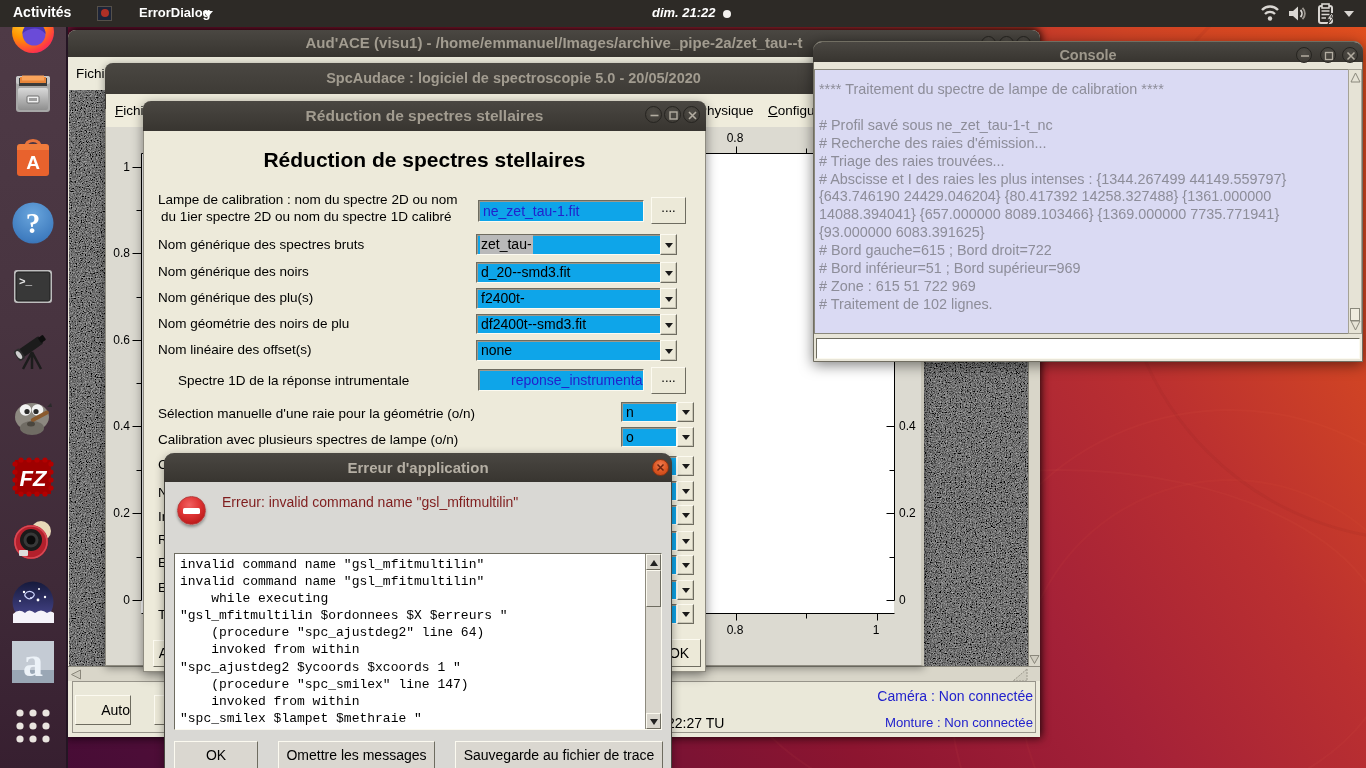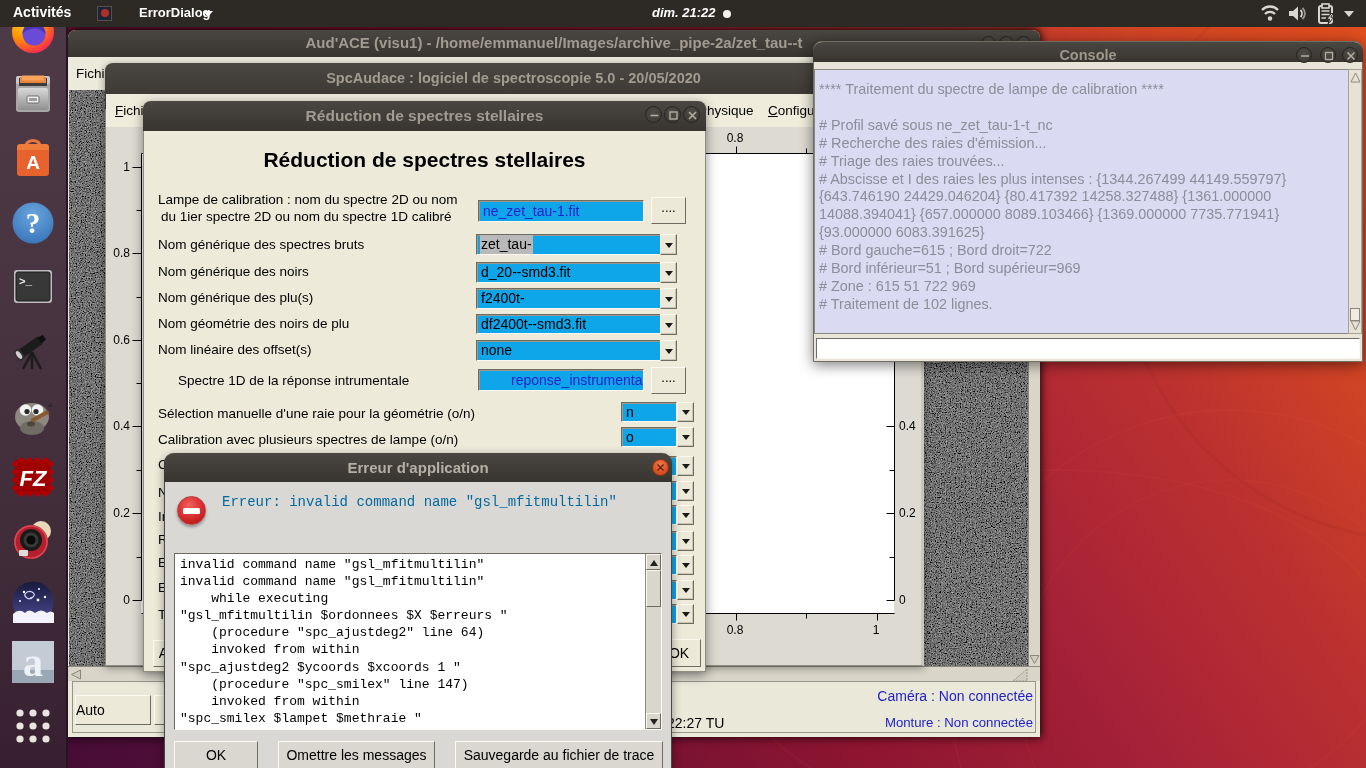--- a/index.html
+++ b/index.html
@@ -75,21 +75,21 @@
       </svg>
     <svg class="abs" style="right:12px;top:1px;" width="17" height="14">
         <path d="M16 1 L16 13 L2 13 Z" fill="#cfccbf" stroke="#9b988c" stroke-width="1" stroke-dasharray="2 1"></path>
       </svg>
   </div>
 
   <div class="abs" style="left:4px;top:651px;width:964px;height:52px;background:#eae8d9;border:1px solid #97948a;">
     <div class="abs blue" style="right:2px;top:6px;font-size:14px;">Caméra : Non connectée</div>
     <div class="abs blue" style="right:2px;top:33px;font-size:13.2px;">Monture : Non connectée</div>
     <div class="abs" style="left:594px;top:33px;font-size:14px;color:#000;">22:27 TU</div>
-    <div class="bevel-up abs" style="left:2px;top:13px;width:76px;height:30px;text-align:left;font-size:14px;line-height:28px;">Auto</div>
+    <div class="bevel-up abs" style="left:2px;top:13px;width:56px;height:30px;text-align:right;font-size:14px;line-height:28px;">Auto</div>
     <div class="bevel-up abs" style="left:81px;top:13px;width:80px;height:30px;"></div>
   </div>
 </div>
 
 <div id="spc" class="win" style="left:105px;top:63px;width:819px;height:603px;z-index:20;background:#dcdad1;border:1px solid #8e8b80;border-right:3px solid #cac7ba;border-top:none;border-radius:8px 8px 0 0;box-shadow:0 2px 9px rgba(0,0,0,0.4);">
   <div class="tbar" style="height:46px;margin:0 -1px;">
       <div class="title" style="top:7px;font-size:14.5px;">SpcAudace : logiciel de spectroscopie 5.0 - 20/05/2020</div>
     </div>
   <div class="abs" style="left:0;top:31px;width:100%;height:33px;background:#efecdc;"></div>
   <div class="lbl" style="left:9px;top:40px;"><span style="text-decoration:underline">F</span>ichier</div>
@@ -245,21 +245,21 @@
       <div class="title" style="top:6px;font-size:15px;color:#b5afa4;">Erreur d'application</div>
     <div class="abs" style="right:3px;top:6px;width:17px;height:17px;border-radius:50%;background:radial-gradient(circle at 50% 32%,#f07b4e,#d9531f 60%,#c34a1e);border:1px solid #8a3312;">
       <svg width="15" height="15">
           <path d="M4.5 4.5 L10.5 10.5 M10.5 4.5 L4.5 10.5" stroke="#6b2410" stroke-width="1.5"></path>
         </svg>
     </div>
   </div>
   <div class="abs" style="left:12px;top:43px;width:29px;height:29px;border-radius:50%;background:radial-gradient(circle at 42% 30%,#f06060,#e03535 40%,#c01d1d 75%,#ad1414);box-shadow:0 2px 3px rgba(0,0,0,0.35);border:1px solid #b43c3c;">
     <div class="abs" style="left:5px;top:11px;width:17px;height:5.5px;background:#fff;border-radius:1.5px;"></div>
   </div>
-  <div class="abs" style="left:57px;top:41px;font-size:14px;color:#0369a1;font-family:Liberation Mono, monospace;">Erreur: invalid command name "gsl_mfitmultilin"</div>
+  <div class="abs" style="left:57px;top:41px;font-size:14px;color:#7f1d1d;">Erreur: invalid command name "gsl_mfitmultilin"</div>
   <div class="abs" style="left:9px;top:100px;width:488px;height:177px;background:#fff;border:1px solid;border-color:#6e6c60 #fcfaf0 #fcfaf0 #6e6c60;">
     <pre style="font-family:'Liberation Mono',monospace;font-size:13px;line-height:17.1px;color:#000;margin:2px 0 0 5px;">invalid command name "gsl_mfitmultilin"
 invalid command name "gsl_mfitmultilin"
     while executing
 "gsl_mfitmultilin $ordonnees $X $erreurs "
     (procedure "spc_ajustdeg2" line 64)
     invoked from within
 "spc_ajustdeg2 $ycoords $xcoords 1 "
     (procedure "spc_smilex" line 147)
     invoked from within

